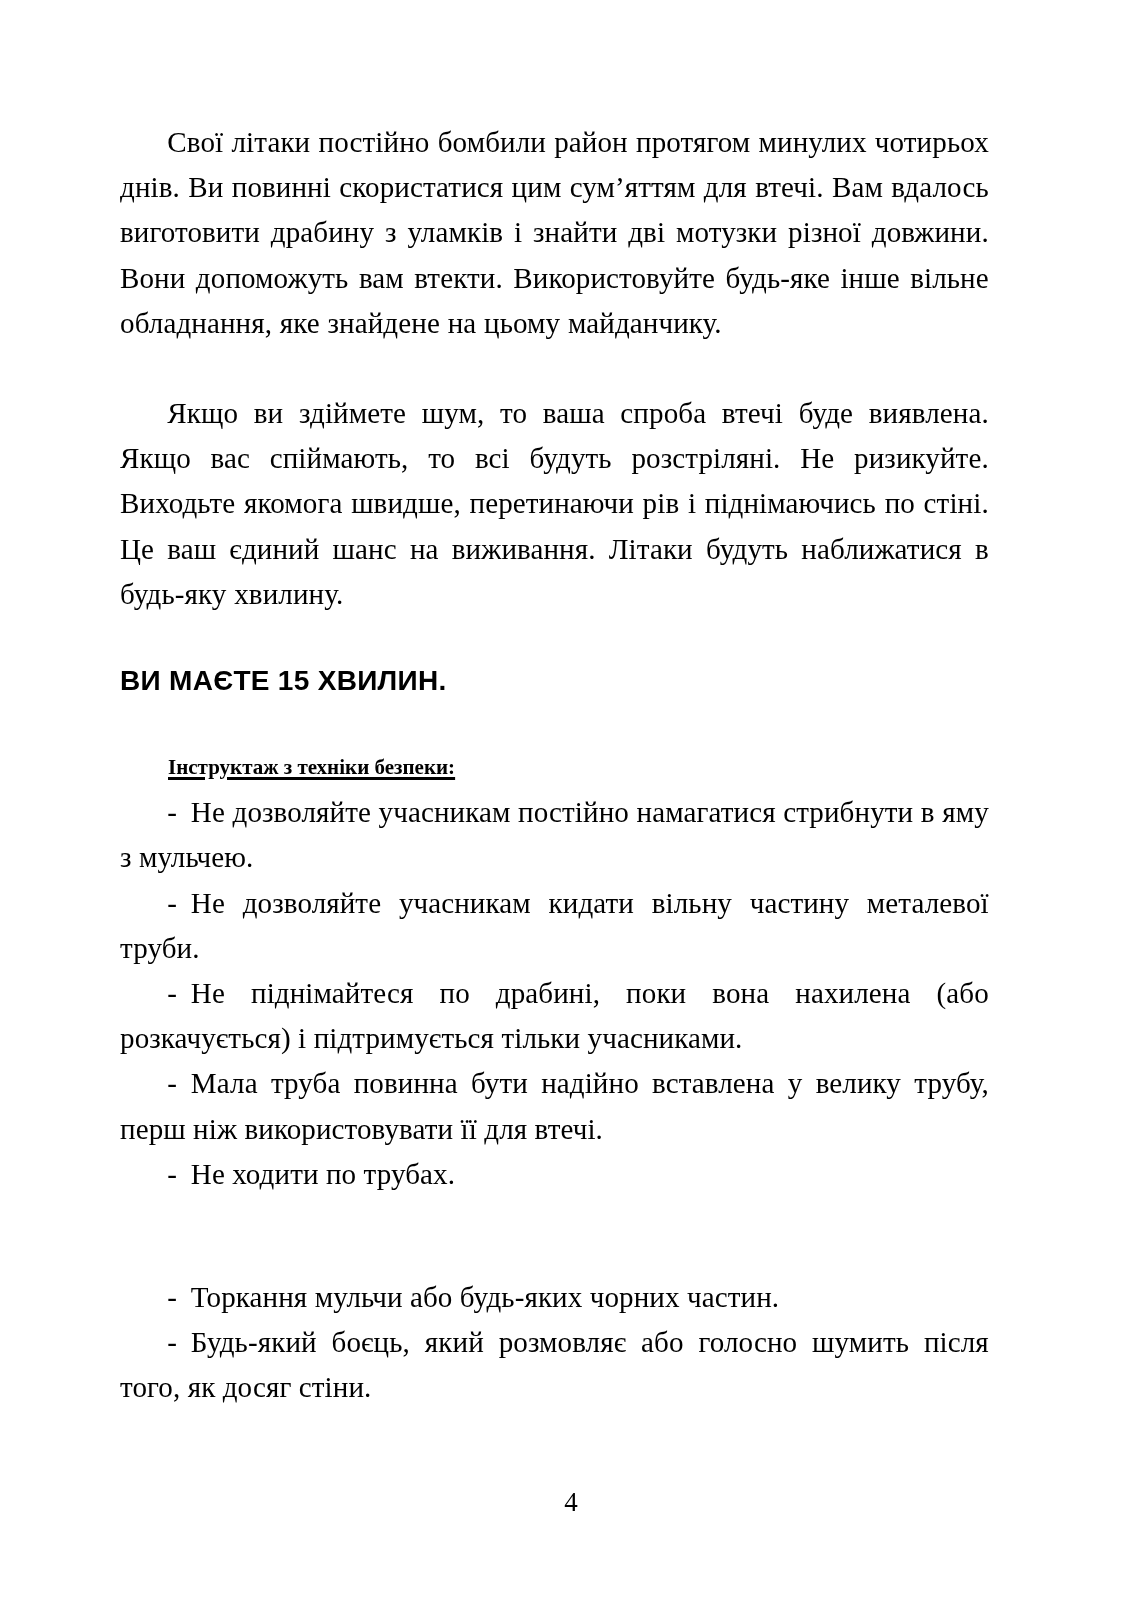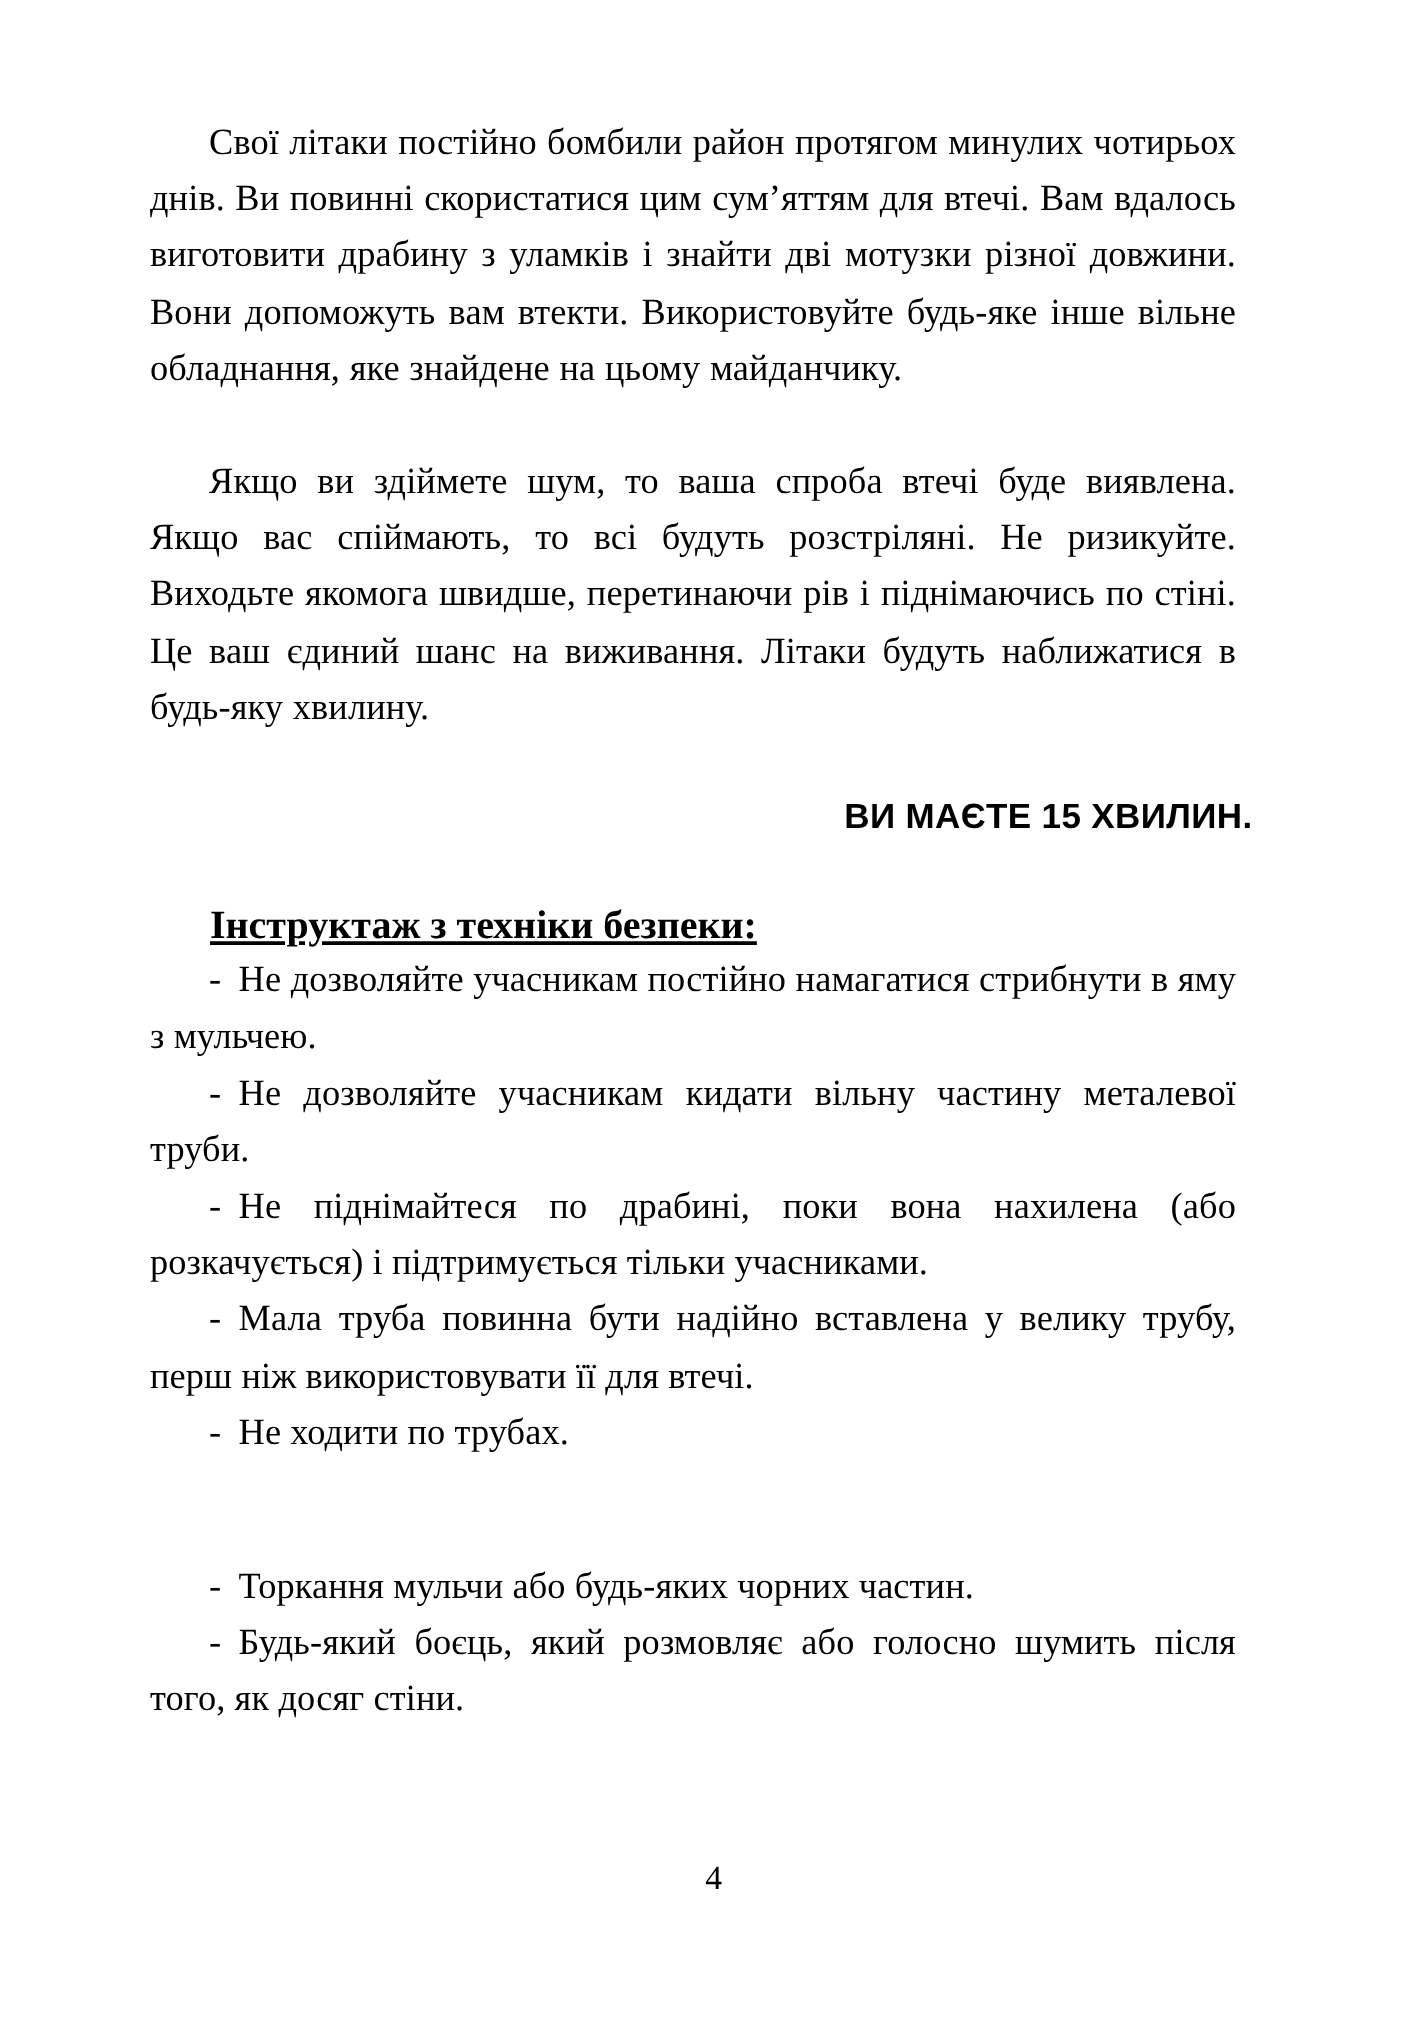--- a/index.html
+++ b/index.html
@@ -14,21 +14,21 @@
     height: 1615px;
     margin: 0 auto;
     background: #ffffff;
     overflow: hidden;
     box-sizing: border-box;
   }
 
   .content {
     position: absolute;
     left: 120px;
-    top: 92px;
+    top: 120px;
     width: 882px;
   }
 
   
   .para {
     font-family: "Liberation Serif", "DejaVu Serif", serif;
     font-size: 29.5px;
     line-height: 45.2px;
     color: #000000;
     text-align: justify;
@@ -44,35 +44,35 @@
 
   .para + .para {
     margin-top: 45px;
   }
 
   
   .heading-main {
     font-family: "Liberation Sans", "DejaVu Sans", sans-serif;
     font-size: 28px;
     font-weight: bold;
-    text-align: right;
+    text-align: left;
     color: #000000;
     letter-spacing: 0.3px;
     margin: 0;
   }
 
   .spacer-before-main   { height: 48px; }
   .spacer-after-main    { height: 48px; }
   .spacer-before-errors { height: 62px; }
   .spacer-after-errors  { height: 16px; }
 
   
   .heading-sub {
     font-family: "Liberation Serif", "DejaVu Serif", serif;
-    font-size: 32px;
+    font-size: 21px;
     font-weight: bold;
     color: #000000;
     margin: 0;
     text-indent: 48px;
     line-height: 45.2px;
   }
   .heading-sub span.u {
     text-decoration: underline;
     text-decoration-thickness: 2.5px;
     text-underline-offset: 3px;

